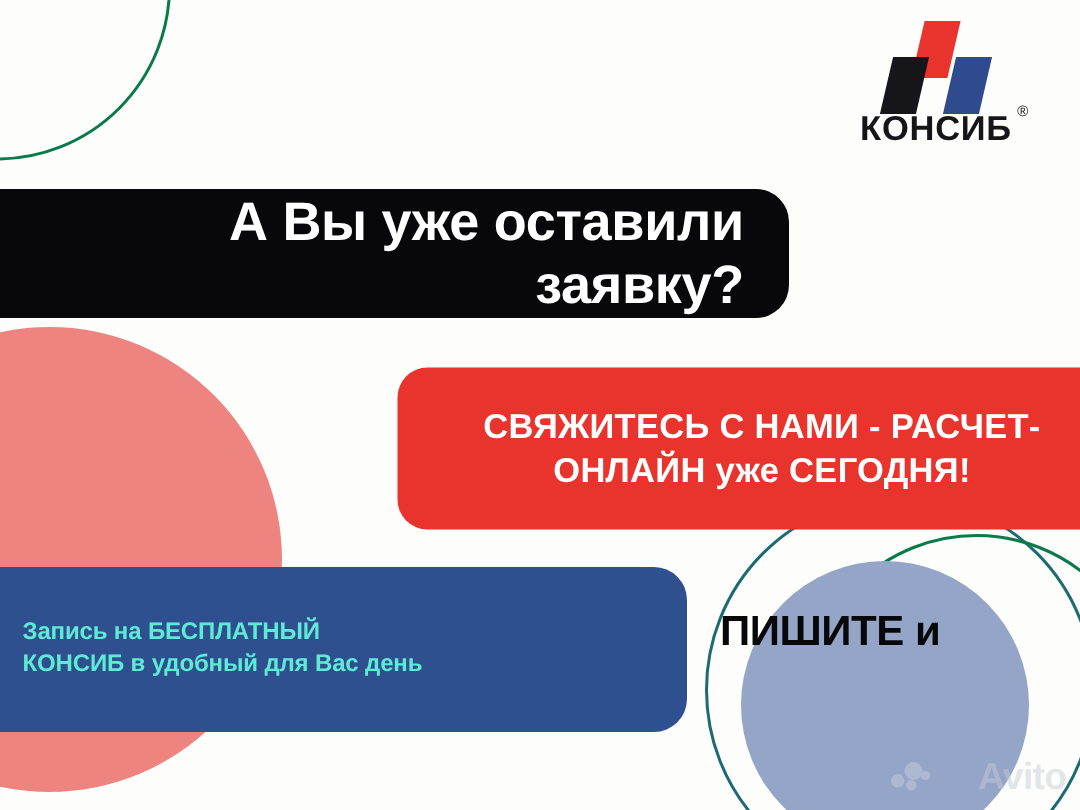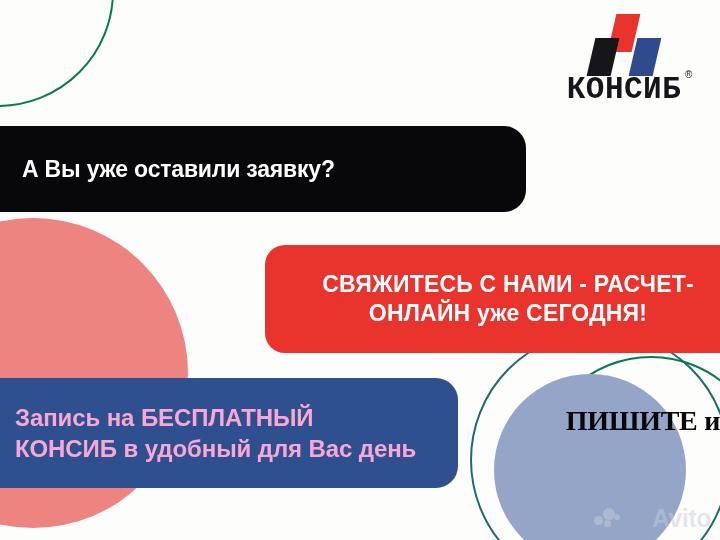--- a/index.html
+++ b/index.html
@@ -102,25 +102,25 @@
     top: 24px;
     background: #2f4b8e;
     transform: skewX(-13deg);
   }
   .logo-word-wrap {
     position: relative;
     display: inline-block;
     line-height: 1;
   }
   .logo-word {
-    font-size: 31px;
+    font-size: 23px;
     font-weight: bold;
     letter-spacing: 0.5px;
     color: #16161a;
-    font-family: Liberation Mono, monospace;
+    font-family: Liberation Sans, sans-serif;
   }
   .logo-reg {
     position: absolute;
     right: -11px;
     top: -4px;
     font-size: 10px;
     color: #16161a;
   }
 
   
@@ -135,23 +135,24 @@
     left: -30px;
     top: 126px;
     width: 556px;
     height: 86px;
     background: #08080a;
     border-radius: 22px;
     padding: 0 30px 0 52px;
   }
   .banner-black .line {
     color: #ffffff;
-    font-size: 23px;
+    font-size: 36px;
     font-weight: bold;
     letter-spacing: -0.2px;
+    text-align: right;
   }
 
   .banner-red {
     left: 265px;
     top: 245px;
     width: 490px;
     height: 108px;
     background: #e8342c;
     border-radius: 20px;
     padding: 0 26px 0 22px;
@@ -168,36 +169,35 @@
   .banner-blue {
     left: -30px;
     top: 378px;
     width: 488px;
     height: 110px;
     background: #2f508f;
     border-radius: 22px;
     padding: 0 20px 0 45px;
   }
   .banner-blue .line {
-    color: #f9a8d4;
-    font-size: 24px;
+    color: #5eead4;
+    font-size: 16px;
     font-weight: bold;
     line-height: 1.3;
     letter-spacing: -0.1px;
   }
 
   
   .call-text {
     position: absolute;
-    left: 516px;
+    left: 480px;
     top: 405px;
     width: 204px;
-    text-align: right;
+    text-align: left;
     line-height: 1.14;
-    font-family: Liberation Serif, serif;
   }
   .call-text .line {
     color: #08080a;
     font-size: 28px;
     font-weight: bold;
     letter-spacing: -0.3px;
   }
 
   
   .watermark {

